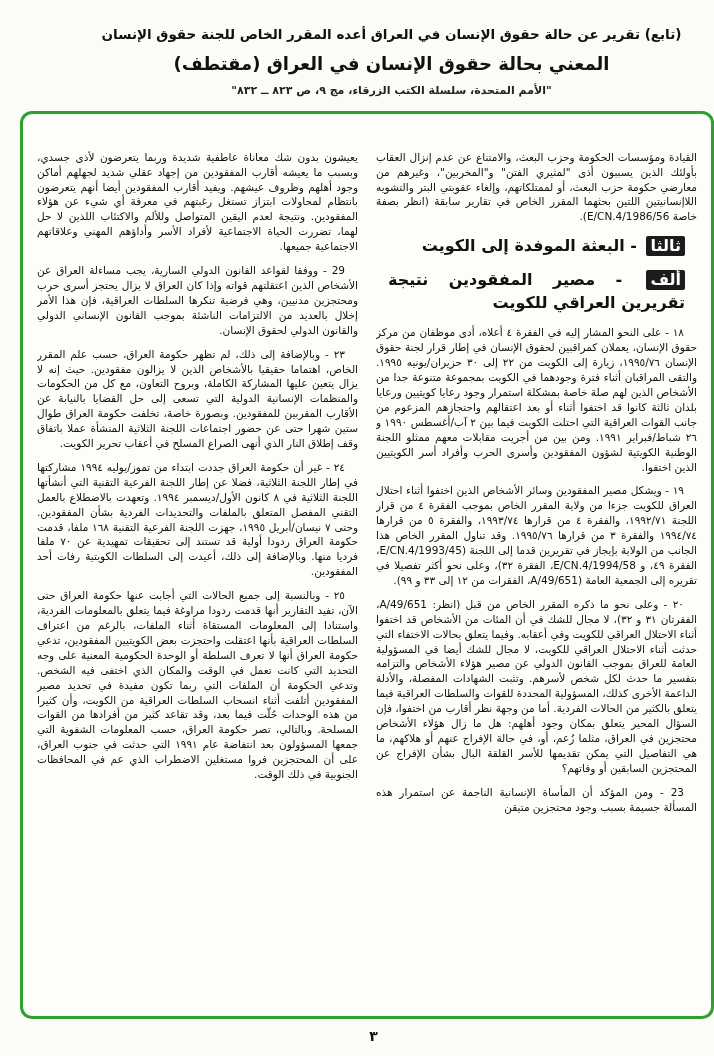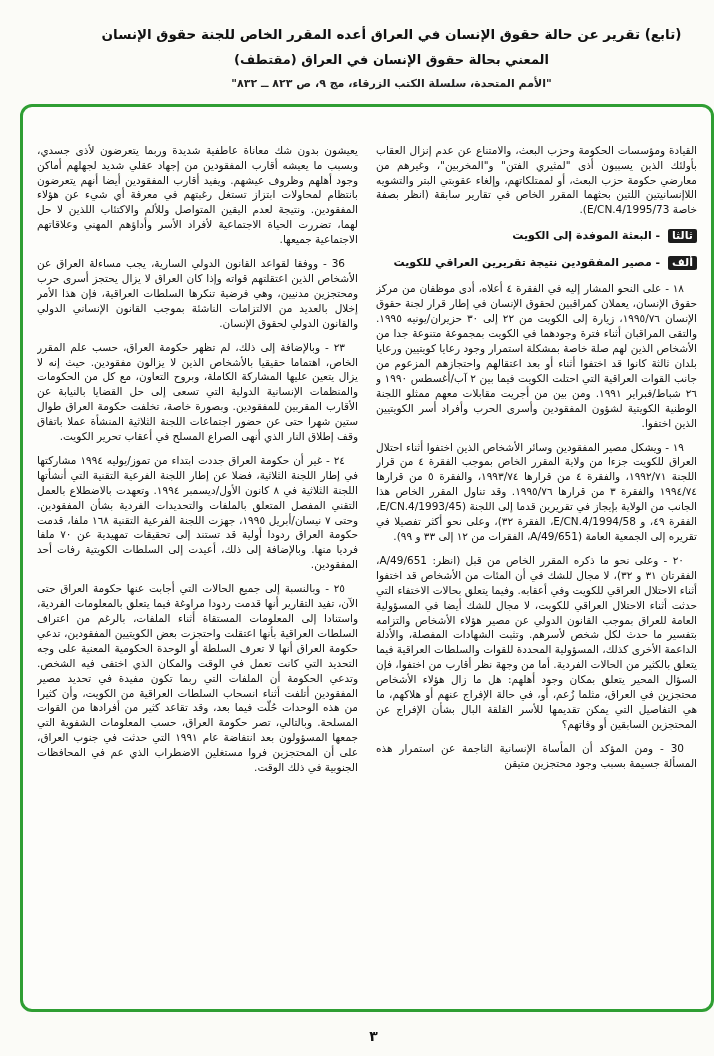--- a/index.html
+++ b/index.html
@@ -11,21 +11,21 @@
     direction:rtl;
     position:relative;
     overflow:hidden;
   }
   .page{width:645px;height:1056px;position:relative;padding-left:36px;}
   .doc-header{padding-top:24px;text-align:center;}
   .doc-header .h1{
     font-size:13.5px;font-weight:bold;margin:0 26px 7px;line-height:1.5;
   }
   .doc-header .h2{
-    font-size:13px;font-weight:bold;margin:0 26px 8px;line-height:1.4;
+    font-size:18px;font-weight:bold;margin:0 26px 8px;line-height:1.4;
   }
   .doc-header .h3{
     font-size:11px;font-weight:bold;margin:0 26px;line-height:1.3;color:#222;
   }
   .content-frame{
     box-sizing:border-box;
     width:694px;height:908px;
     margin:12px auto 0;
     border:3px solid #2f9e33;
     border-radius:12px;
@@ -42,22 +42,22 @@
     flex:1 1 0;
     text-align:justify;
     font-size:10.5px;
     line-height:1.42;
     overflow:hidden;
   }
   .para{margin:0 0 9px;text-indent:13px;}
   .para.cont{text-indent:0;margin-top:24px;}
   .sec-heading{
     font-weight:bold;
-    font-size:11px;
-    margin:11px 0 11px;
+    font-size:16px;
+    margin:11px 12px 11px;
     text-indent:0;
   }
   .sec-heading .marker{
     background:#1c1c1c;
     color:#fff;
     padding:0 4px 1px;
     border-radius:2px;
   }
   .sec-heading .title{margin-right:4px;}
   .page-number{
@@ -76,38 +76,38 @@
   <div class="doc-header">
     <div class="h1">(تابع) تقرير عن حالة حقوق الإنسان في العراق أعده المقرر الخاص للجنة حقوق الإنسان</div>
     <div class="h2">المعني بحالة حقوق الإنسان في العراق (مقتطف)</div>
     <div class="h3">"الأمم المتحدة، سلسلة الكتب الزرقاء، مج ٩، ص ٨٢٣ ــ ٨٣٢"</div>
   </div>
 
   <div class="content-frame">
     <div class="columns">
 
       <div class="col">
-        <p class="para cont">القيادة ومؤسسات الحكومة وحزب البعث، والامتناع عن عدم إنزال العقاب بأولئك الذين يسببون أذى "لمثيري الفتن" و"المخربين"، وغيرهم من معارضي حكومة حزب البعث، أو لممتلكاتهم، وإلغاء عقوبتي البتر والتشويه اللاإنسانيتين اللتين بحثهما المقرر الخاص في تقارير سابقة (انظر بصفة خاصة E/CN.4/1995/73).</p>
+        <p class="para cont">القيادة ومؤسسات الحكومة وحزب البعث، والامتناع عن عدم إنزال العقاب بأولئك الذين يسببون أذى "لمثيري الفتن" و"المخربين"، وغيرهم من معارضي حكومة حزب البعث، أو لممتلكاتهم، وإلغاء عقوبتي البتر والتشويه اللاإنسانيتين اللتين بحثهما المقرر الخاص في تقارير سابقة (انظر بصفة خاصة E/CN.4/1986/56).</p>
         <div class="sec-heading">
           <span class="marker">ثالثا</span>
           <span class="title">- البعثة الموفدة إلى الكويت</span>
         </div>
         <div class="sec-heading">
           <span class="marker">ألف</span>
           <span class="title">- مصير المفقودين نتيجة تقريرين العراقي للكويت</span>
         </div>
         <p class="para">١٨ - على النحو المشار إليه في الفقرة ٤ أعلاه، أدى موظفان من مركز حقوق الإنسان، يعملان كمراقبين لحقوق الإنسان في إطار قرار لجنة حقوق الإنسان ١٩٩٥/٧٦، زيارة إلى الكويت من ٢٢ إلى ٣٠ حزيران/يونيه ١٩٩٥. والتقى المراقبان أثناء فترة وجودهما في الكويت بمجموعة متنوعة جدا من الأشخاص الذين لهم صلة خاصة بمشكلة استمرار وجود رعايا كويتيين ورعايا بلدان ثالثة كانوا قد اختفوا أثناء أو بعد اعتقالهم واحتجازهم المزعوم من جانب القوات العراقية التي احتلت الكويت فيما بين ٢ آب/أغسطس ١٩٩٠ و ٢٦ شباط/فبراير ١٩٩١. ومن بين من أجريت مقابلات معهم ممثلو اللجنة الوطنية الكويتية لشؤون المفقودين وأسرى الحرب وأفراد أسر الكويتيين الذين اختفوا.</p>
         <p class="para">١٩ - ويشكل مصير المفقودين وسائر الأشخاص الذين اختفوا أثناء احتلال العراق للكويت جزءا من ولاية المقرر الخاص بموجب الفقرة ٤ من قرار اللجنة ١٩٩٢/٧١، والفقرة ٤ من قرارها ١٩٩٣/٧٤، والفقرة ٥ من قرارها ١٩٩٤/٧٤ والفقرة ٣ من قرارها ١٩٩٥/٧٦. وقد تناول المقرر الخاص هذا الجانب من الولاية بإيجاز في تقريرين قدما إلى اللجنة (E/CN.4/1993/45، الفقرة ٤٩، و E/CN.4/1994/58، الفقرة ٣٢)، وعلى نحو أكثر تفصيلا في تقريره إلى الجمعية العامة (A/49/651، الفقرات من ١٢ إلى ٣٣ و ٩٩).</p>
         <p class="para">٢٠ - وعلى نحو ما ذكره المقرر الخاص من قبل (انظر: A/49/651، الفقرتان ٣١ و ٣٢)، لا مجال للشك في أن المئات من الأشخاص قد اختفوا أثناء الاحتلال العراقي للكويت وفي أعقابه. وفيما يتعلق بحالات الاختفاء التي حدثت أثناء الاحتلال العراقي للكويت، لا مجال للشك أيضا في المسؤولية العامة للعراق بموجب القانون الدولي عن مصير هؤلاء الأشخاص والتزامه بتفسير ما حدث لكل شخص لأسرهم. وتثبت الشهادات المفصلة، والأدلة الداعمة الأخرى كذلك، المسؤولية المحددة للقوات والسلطات العراقية فيما يتعلق بالكثير من الحالات الفردية. أما من وجهة نظر أقارب من اختفوا، فإن السؤال المحير يتعلق بمكان وجود أهلهم: هل ما زال هؤلاء الأشخاص محتجزين في العراق، مثلما زُعم، أو، في حالة الإفراج عنهم أو هلاكهم، ما هي التفاصيل التي يمكن تقديمها للأسر القلقة البال بشأن الإفراج عن المحتجزين السابقين أو وفاتهم؟</p>
-        <p class="para">30 - ومن المؤكد أن المأساة الإنسانية الناجمة عن استمرار هذه المسألة جسيمة بسبب وجود محتجزين متيقن</p>
+        <p class="para">23 - ومن المؤكد أن المأساة الإنسانية الناجمة عن استمرار هذه المسألة جسيمة بسبب وجود محتجزين متيقن</p>
       </div>
 
       <div class="col">
         <p class="para cont">يعيشون بدون شك معاناة عاطفية شديدة وربما يتعرضون لأذى جسدي، وبسبب ما يعيشه أقارب المفقودين من إجهاد عقلي شديد لجهلهم أماكن وجود أهلهم وظروف عيشهم. ويفيد أقارب المفقودين أيضا أنهم يتعرضون بانتظام لمحاولات ابتزاز تستغل رغبتهم في معرفة أي شيء عن هؤلاء المفقودين. ونتيجة لعدم اليقين المتواصل وللألم والاكتئاب اللذين لا حل لهما، تضررت الحياة الاجتماعية لأفراد الأسر وأداؤهم المهني وعلاقاتهم الاجتماعية جميعها.</p>
-        <p class="para">36 - ووفقا لقواعد القانون الدولي السارية، يجب مساءلة العراق عن الأشخاص الذين اعتقلتهم قواته وإذا كان العراق لا يزال يحتجز أسرى حرب ومحتجزين مدنيين، وهي فرضية تنكرها السلطات العراقية، فإن هذا الأمر إخلال بالعديد من الالتزامات الناشئة بموجب القانون الإنساني الدولي والقانون الدولي لحقوق الإنسان.</p>
+        <p class="para">29 - ووفقا لقواعد القانون الدولي السارية، يجب مساءلة العراق عن الأشخاص الذين اعتقلتهم قواته وإذا كان العراق لا يزال يحتجز أسرى حرب ومحتجزين مدنيين، وهي فرضية تنكرها السلطات العراقية، فإن هذا الأمر إخلال بالعديد من الالتزامات الناشئة بموجب القانون الإنساني الدولي والقانون الدولي لحقوق الإنسان.</p>
         <p class="para">٢٣ - وبالإضافة إلى ذلك، لم تظهر حكومة العراق، حسب علم المقرر الخاص، اهتماما حقيقيا بالأشخاص الذين لا يزالون مفقودين. حيث إنه لا يزال يتعين عليها المشاركة الكاملة، وبروح التعاون، مع كل من الحكومات والمنظمات الإنسانية الدولية التي تسعى إلى حل القضايا بالنيابة عن الأقارب المقربين للمفقودين. وبصورة خاصة، تخلفت حكومة العراق طوال ستين شهرا حتى عن حضور اجتماعات اللجنة الثلاثية المنشأة عملا باتفاق وقف إطلاق النار الذي أنهى الصراع المسلح في أعقاب تحرير الكويت.</p>
         <p class="para">٢٤ - غير أن حكومة العراق جددت ابتداء من تموز/يوليه ١٩٩٤ مشاركتها في إطار اللجنة الثلاثية، فضلا عن إطار اللجنة الفرعية التقنية التي أنشأتها اللجنة الثلاثية في ٨ كانون الأول/ديسمبر ١٩٩٤. وتعهدت بالاضطلاع بالعمل التقني المفصل المتعلق بالملفات والتحديدات الفردية بشأن المفقودين. وحتى ٧ نيسان/أبريل ١٩٩٥، جهزت اللجنة الفرعية التقنية ١٦٨ ملفا، قدمت حكومة العراق ردودا أولية قد تستند إلى تحقيقات تمهيدية عن ٧٠ ملفا فرديا منها. وبالإضافة إلى ذلك، أعيدت إلى السلطات الكويتية رفات أحد المفقودين.</p>
         <p class="para">٢٥ - وبالنسبة إلى جميع الحالات التي أجابت عنها حكومة العراق حتى الآن، تفيد التقارير أنها قدمت ردودا مراوغة فيما يتعلق بالمعلومات الفردية، واستنادا إلى المعلومات المستقاة أثناء الملفات، بالرغم من اعتراف السلطات العراقية بأنها اعتقلت واحتجزت بعض الكويتيين المفقودين، تدعي حكومة العراق أنها لا تعرف السلطة أو الوحدة الحكومية المعنية على وجه التحديد التي كانت تعمل في الوقت والمكان الذي اختفى فيه الشخص. وتدعي الحكومة أن الملفات التي ربما تكون مفيدة في تحديد مصير المفقودين أتلفت أثناء انسحاب السلطات العراقية من الكويت، وأن كثيرا من هذه الوحدات حُلّت فيما بعد، وقد تقاعد كثير من أفرادها من القوات المسلحة. وبالتالي، تصر حكومة العراق، حسب المعلومات الشفوية التي جمعها المسؤولون بعد انتفاضة عام ١٩٩١ التي حدثت في جنوب العراق، على أن المحتجزين فروا مستغلين الاضطراب الذي عم في المحافظات الجنوبية في ذلك الوقت.</p>
       </div>
 
     </div>
   </div>
 
   <div class="page-number">٣</div>
 

